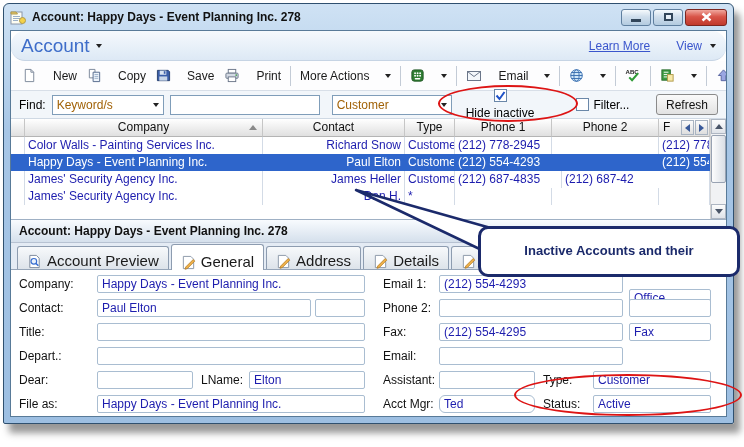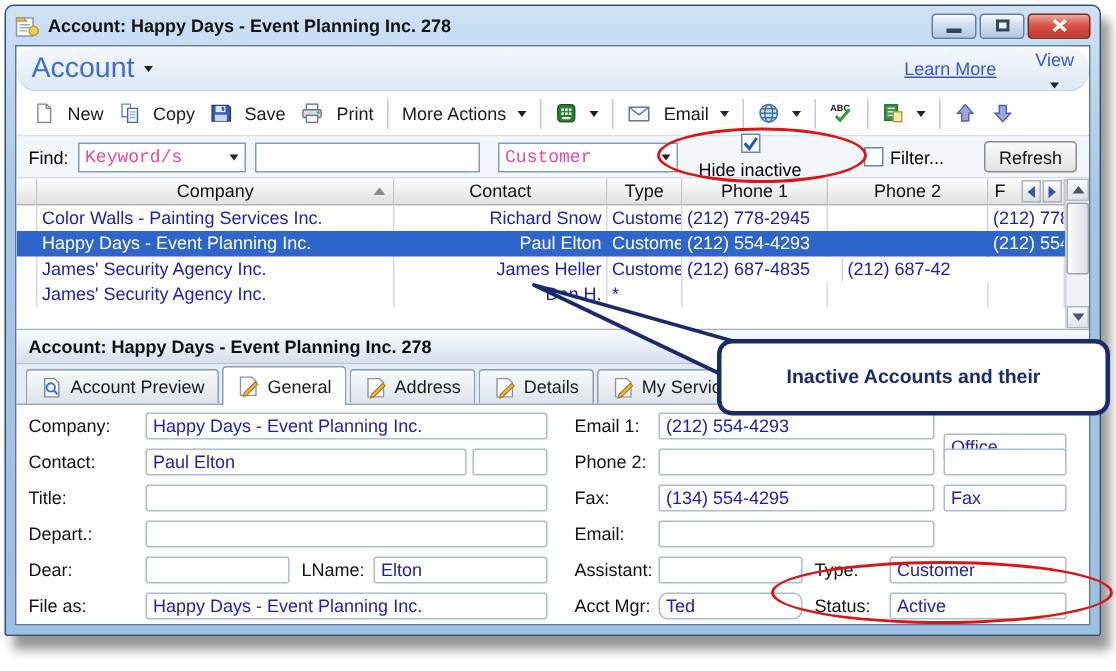--- a/index.html
+++ b/index.html
@@ -21,34 +21,34 @@
   .glyph-max{width:9px;height:8px;border:2px solid #32465a;background:#e8f0f8;}
   .content{margin:0 6px 6px 6px;height:387px;background:#fff;border:1px solid #587a98;
     display:flex;flex-direction:column;overflow:hidden;}
 
   
   .apphdr{height:30px;flex:0 0 30px;display:flex;align-items:center;padding:0 10px;
     background:linear-gradient(#f5f9fd,#dde9f5);border-bottom:1px solid #c6d4e4;border-radius:14px;}
   .appmenu{display:flex;align-items:center;gap:6px;color:#3e6dc9;font-size:19px;}
   .hdr-right{margin-left:auto;display:flex;align-items:center;gap:26px;font-size:12px;}
   .learnmore{color:#3a55cc;text-decoration:underline;}
-  .viewmenu{color:#3a55cc;display:flex;align-items:center;gap:8px;flex-direction:column;}
+  .viewmenu{color:#3a55cc;display:flex;align-items:center;gap:8px;}
   .caret{width:0;height:0;border-left:3.5px solid transparent;border-right:3.5px solid transparent;border-top:4px solid #222;display:inline-block;}
 
   
   .toolbar{height:30px;flex:0 0 30px;display:flex;align-items:center;padding:0 6px;
     background:#fdfdfe;border-bottom:1px solid #d8dfe8;font-size:12px;color:#1a1a1a;}
-  .tbtn{display:flex;align-items:center;gap:8px;padding:3px 5px;border-radius:2px;white-space:nowrap;justify-content:flex-end;}
+  .tbtn{display:flex;align-items:center;gap:16px;padding:3px 5px;border-radius:2px;white-space:nowrap;justify-content:flex-end;}
   .tsep{width:1px;height:20px;background:#c3cbd6;margin:0 4px;flex:0 0 1px;}
 
   
   .findbar{height:28px;flex:0 0 28px;display:flex;align-items:center;padding:0 8px;
     background:#f2f6fa;border-bottom:1px solid #cfd9e4;font-size:12px;}
   .combo{height:20px;background:#fff;border:1px solid #7f9db9;display:flex;align-items:center;}
-  .combo .cval{flex:1;padding:0 4px;color:#ec4899;overflow:hidden;white-space:nowrap;font-family:Liberation Mono, monospace;}
+  .combo .cval{flex:1;padding:0 4px;color:#a16207;overflow:hidden;white-space:nowrap;}
   .combo .cbtn{width:14px;display:flex;align-items:center;justify-content:center;}
   .textbox{height:20px;background:#fff;border:1px solid #7f9db9;}
   .chk{width:13px;height:13px;background:#fff;border:1px solid #6a87a8;display:flex;align-items:center;justify-content:center;flex:0 0 13px;}
   .chkgrp{display:flex;align-items:center;gap:4px;}
   .btn{height:21px;padding:0 9px;font-size:12px;color:#111;border:1px solid #8a8a8a;border-radius:3px;
     background:linear-gradient(#fafafa,#e2e2e2);display:flex;align-items:center;}
 
   
   .grid{height:100px;flex:0 0 100px;position:relative;background:#fff;font-size:12px;overflow:hidden;}
   .g-scroll{position:absolute;right:0;top:0;bottom:0;width:16px;background:#f1f2f4;border-left:1px solid #d4d4d4;}
@@ -75,21 +75,21 @@
   .tri-d{width:0;height:0;border-left:4px solid transparent;border-right:4px solid transparent;border-top:5px solid #4a5568;}
   .vsb-thumb{position:absolute;left:0;top:16px;width:15px;height:48px;border:1px solid #98a2b2;border-radius:2px;
     background:linear-gradient(90deg,#fdfdfd,#d9dee5);}
 
   
   .rechdr{height:24px;flex:0 0 24px;background:linear-gradient(#f8fbfe,#d5e0ec);
     border-top:1px solid #9fb0c4;border-bottom:1px solid #b7c2d2;
     font-size:12px;font-weight:bold;color:#111;line-height:22px;padding:0 8px;}
   .tabstrip{height:27px;flex:0 0 27px;background:#e4ebf4;display:flex;align-items:flex-end;
     padding:0 0 0 6px;gap:2px;border-bottom:1px solid #96a5b8;}
-  .tab{height:23px;display:flex;align-items:center;gap:5px;padding:0 9px;font-size:12px;color:#1a1a1a;
+  .tab{height:23px;display:flex;align-items:flex-end;gap:5px;padding:0 9px;font-size:15px;color:#1a1a1a;
     border:1px solid #8d9cb0;border-bottom:none;border-radius:3px 3px 0 0;
     background:linear-gradient(#f7f9fb,#dde3ea);white-space:nowrap;margin-top:33px;}
   .tab.active{height:26px;background:#fff;position:relative;bottom:-1px;z-index:2;}
 
   
   .formpanel{flex:1;position:relative;background:#fff;font-size:12px;}
   .flabel{position:absolute;height:18px;line-height:18px;color:#111;}
   .finput{position:absolute;height:18px;line-height:16px;background:#fff;border:1px solid #a9bdd1;
     border-radius:2px;color:#1d1dae;padding:0 4px;overflow:hidden;white-space:nowrap;}
 
@@ -418,21 +418,21 @@
         <span class="flabel" style="left:8px;top:125px;">File as:</span>
         <div class="finput" style="left:86px;top:125px;width:268px;">Happy Days - Event Planning Inc.</div>
 
         <span class="flabel" style="left:372px;top:5px;">Email 1:</span>
         <div class="finput" style="left:428px;top:5px;width:184px;">(212) 554-4293</div>
         <div class="finput" style="left:618px;top:19px;width:82px;">Office</div>
         <span class="flabel" style="left:372px;top:29px;">Phone 2:</span>
         <div class="finput" style="left:428px;top:29px;width:184px;"></div>
         <div class="finput" style="left:618px;top:29px;width:82px;"></div>
         <span class="flabel" style="left:372px;top:53px;">Fax:</span>
-        <div class="finput" style="left:428px;top:53px;width:184px;">(134) 554-4295</div>
+        <div class="finput" style="left:428px;top:53px;width:184px;">(212) 554-4295</div>
         <div class="finput" style="left:618px;top:53px;width:82px;">Fax</div>
         <span class="flabel" style="left:372px;top:77px;">Email:</span>
         <div class="finput" style="left:428px;top:77px;width:184px;"></div>
         <span class="flabel" style="left:372px;top:101px;">Assistant:</span>
         <div class="finput" style="left:428px;top:101px;width:96px;"></div>
         <span class="flabel" style="left:532px;top:101px;">Type:</span>
         <div class="finput" style="left:582px;top:101px;width:118px;">Customer</div>
         <span class="flabel" style="left:372px;top:125px;">Acct Mgr:</span>
         <div class="finput" style="left:428px;top:125px;width:96px;border-radius:6px;">Ted</div>
         <span class="flabel" style="left:532px;top:125px;">Status:</span>

